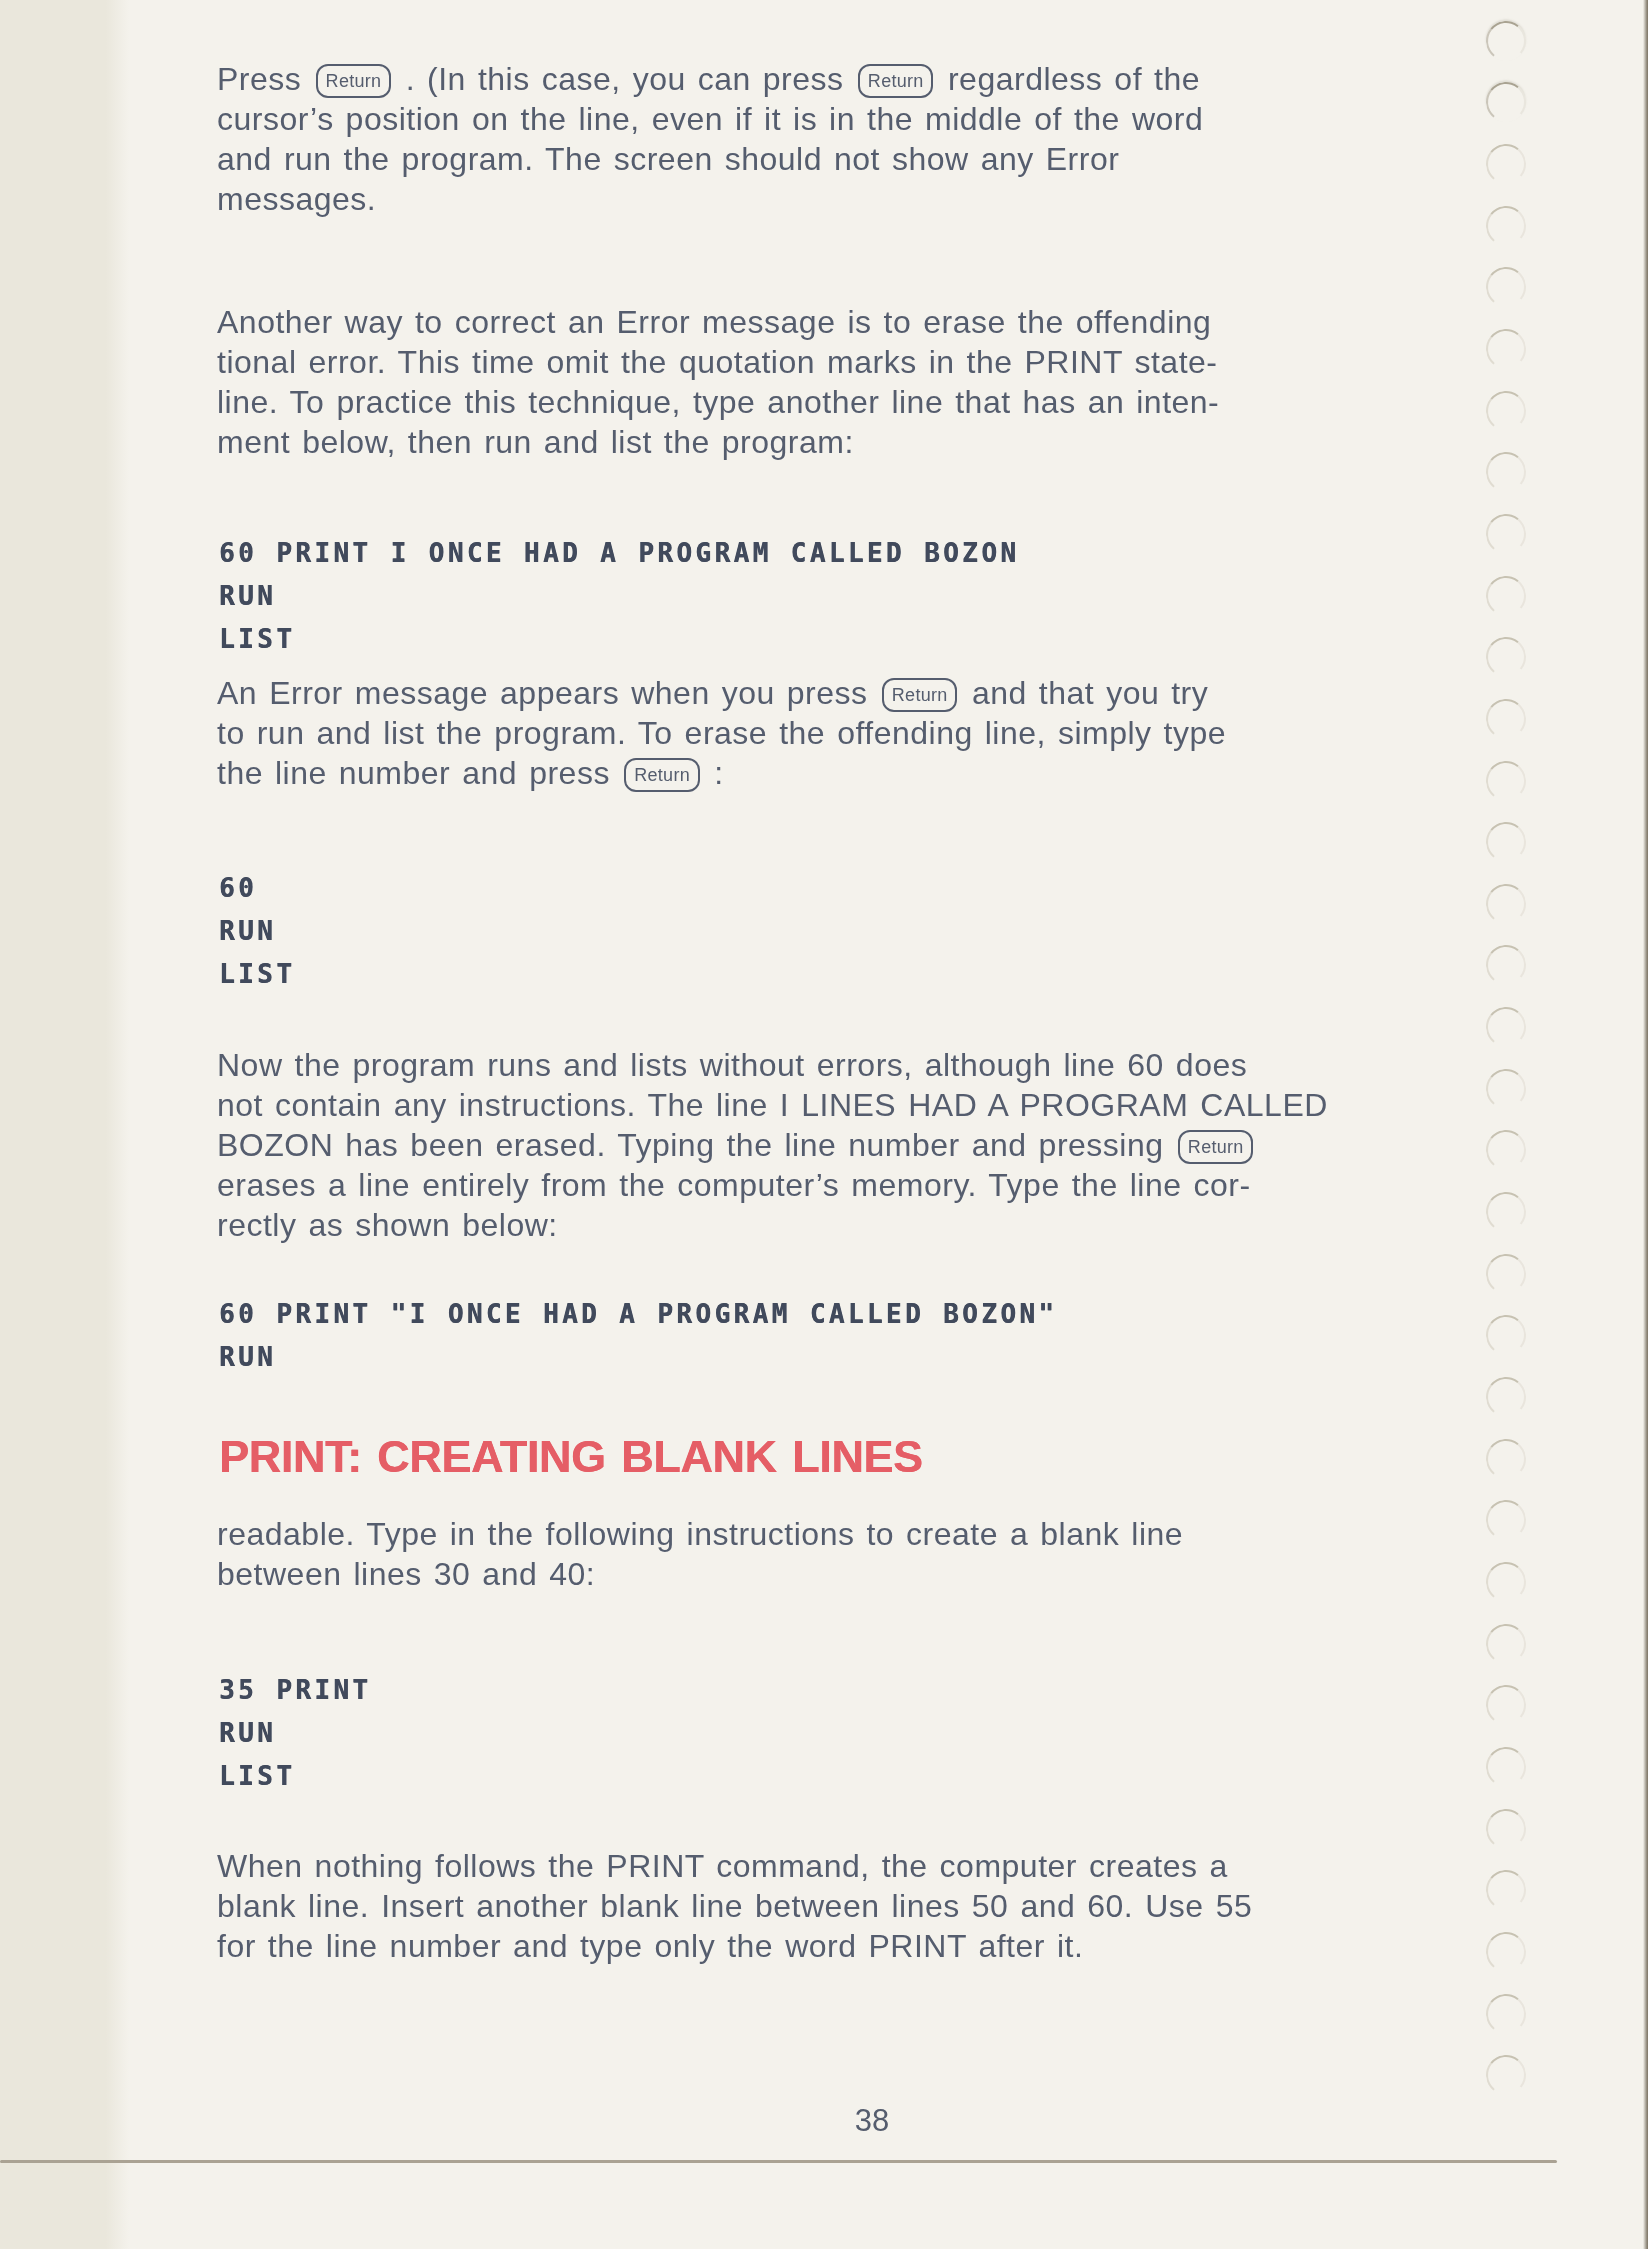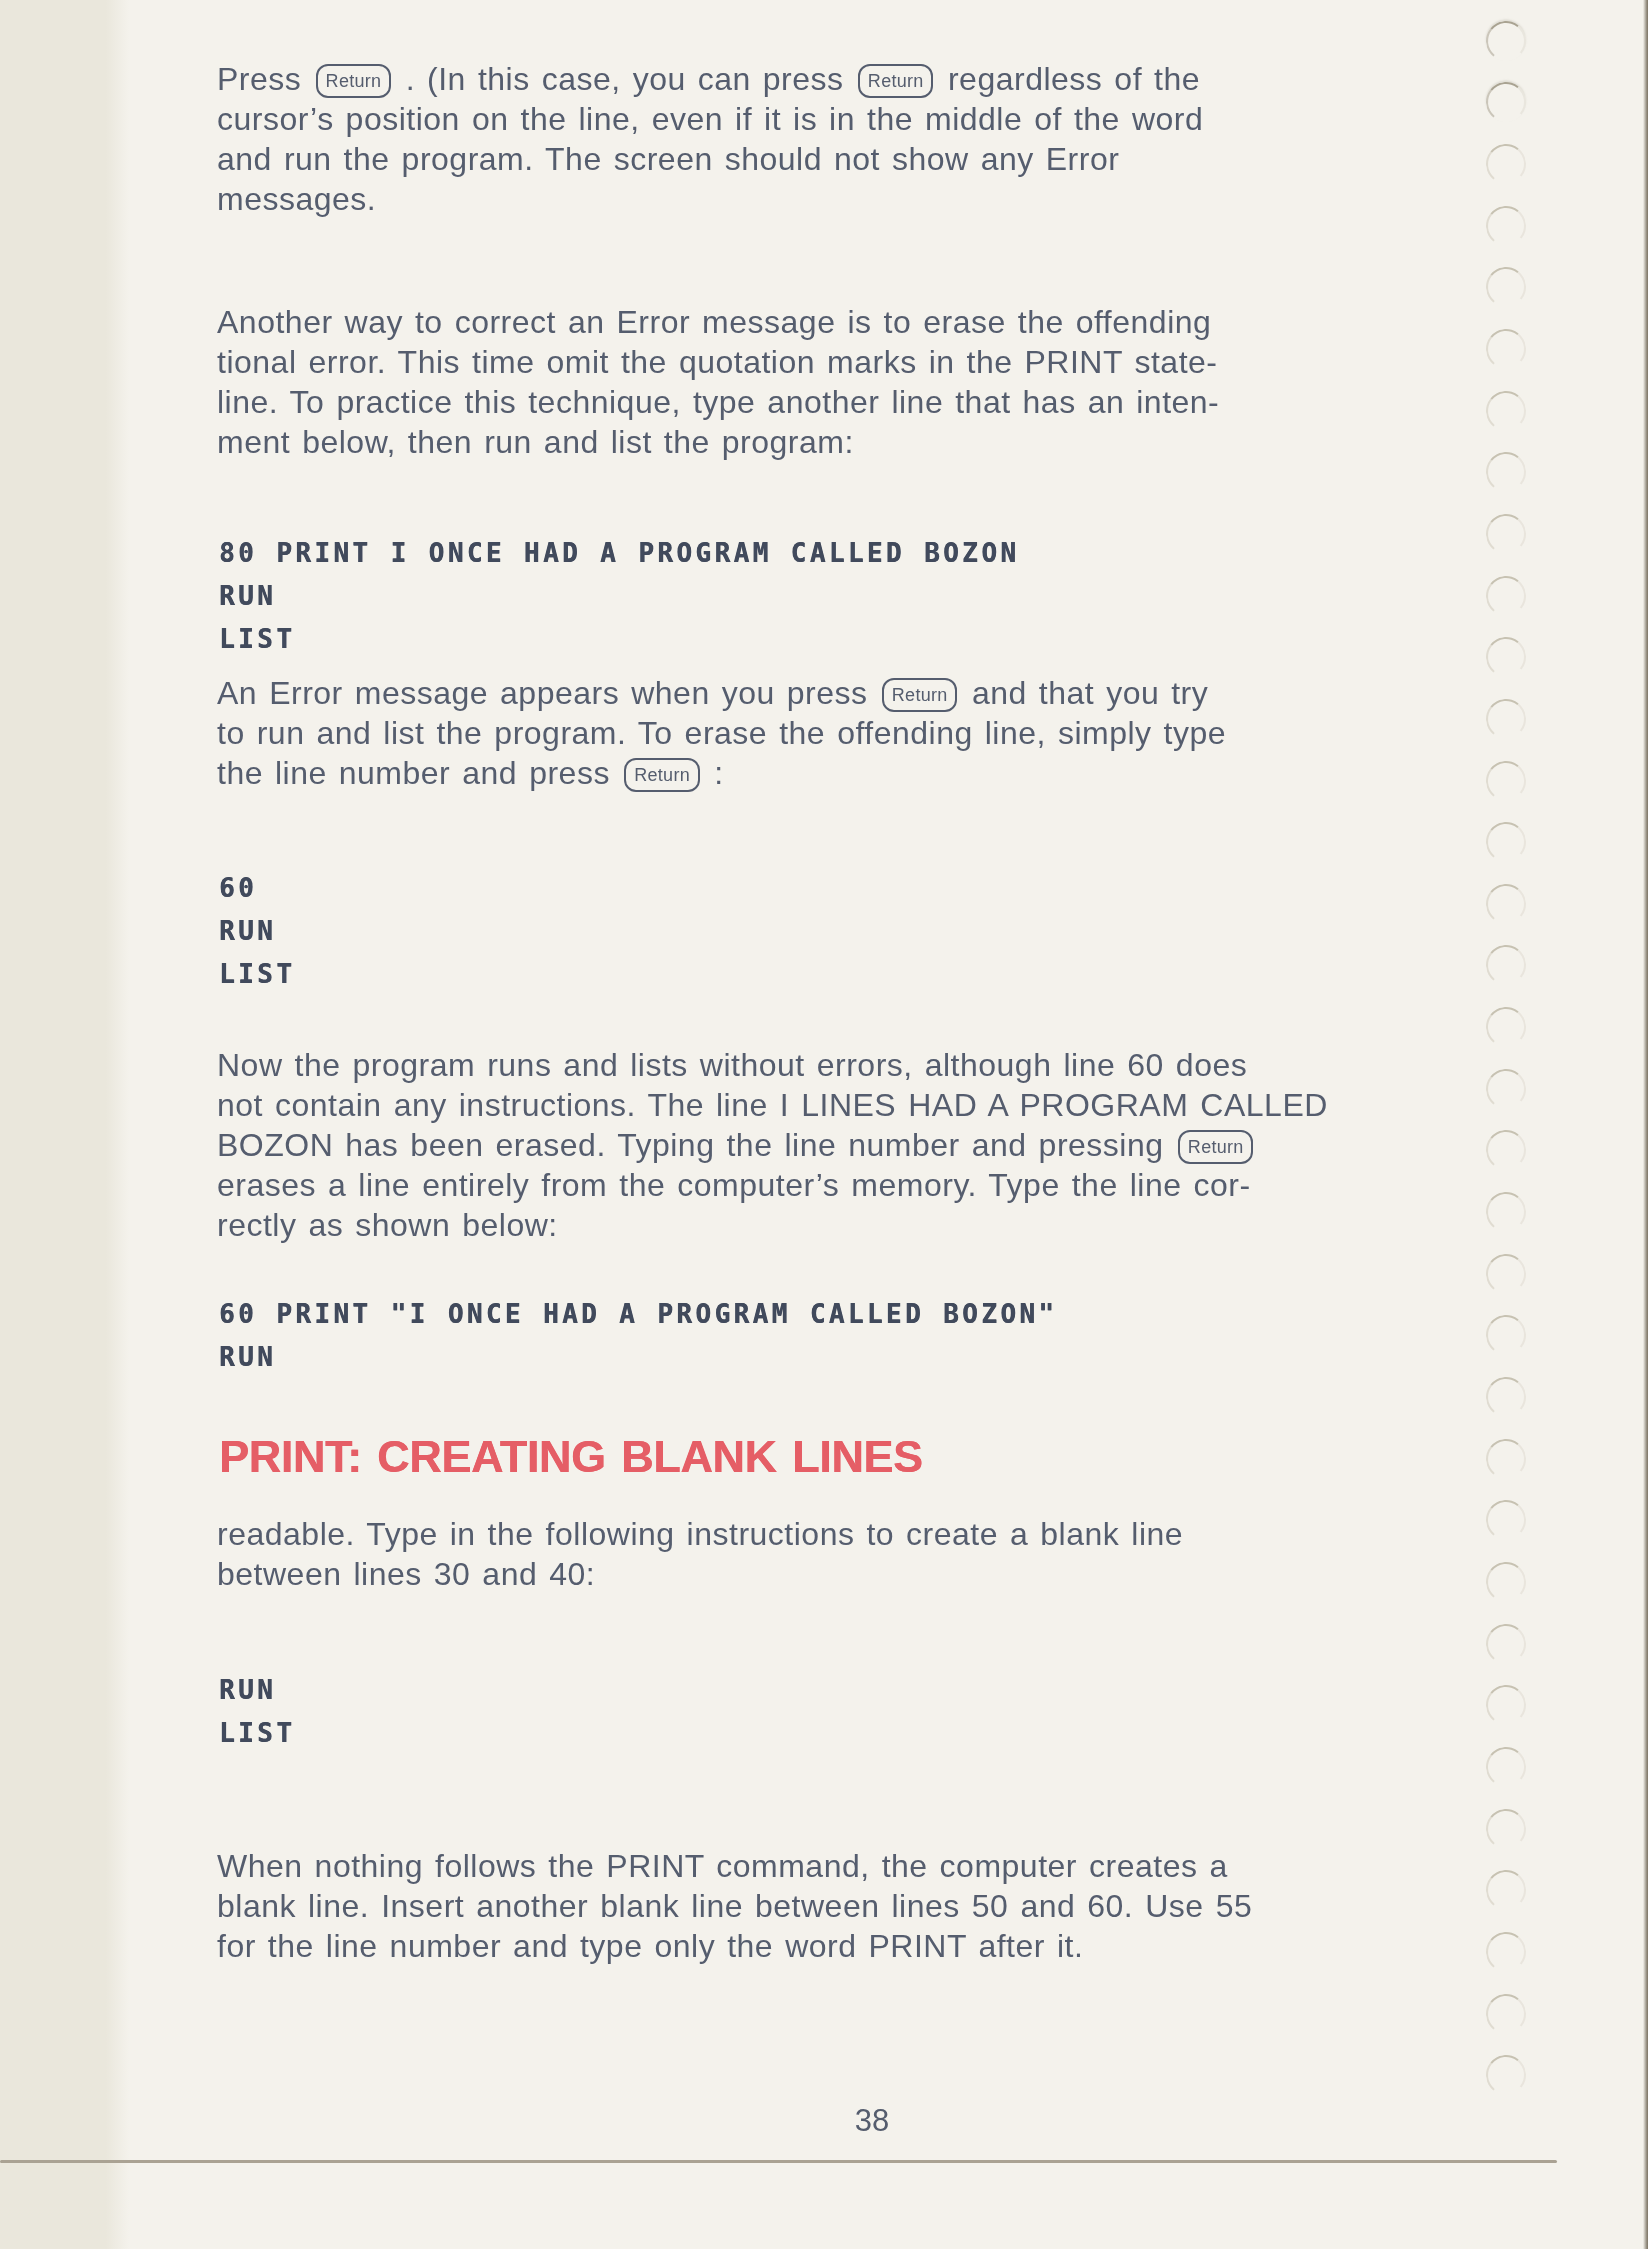--- a/index.html
+++ b/index.html
@@ -101,21 +101,21 @@
         <div class="tline"><span>and run the program. The screen should not show any Error</span></div>
         <div class="tline"><span>messages.</span></div>
       </div>
       <div class="para" style="top: 302px;">
         <div class="tline"><span>Another way to correct an Error message is to erase the offending</span></div>
         <div class="tline"><span>tional error. This time omit the quotation marks in the PRINT state-</span></div>
         <div class="tline"><span>line. To practice this technique, type another line that has an inten-</span></div>
         <div class="tline"><span>ment below, then run and list the program:</span></div>
       </div>
       <div class="code" style="top: 532px;">
-        <div class="cline">80 PRINT I ONCE HAD A PROGRAM CALLED BOZON</div>
+        <div class="cline">60 PRINT I ONCE HAD A PROGRAM CALLED BOZON</div>
         <div class="cline">RUN</div>
         <div class="cline">LIST</div>
       </div>
       <div class="para" style="top: 673px;">
         <div class="tline"><span>An Error message appears when you press </span><span class="keycap">Return</span><span> and that you try</span></div>
         <div class="tline"><span>to run and list the program. To erase the offending line, simply type</span></div>
         <div class="tline"><span>the line number and press </span><span class="keycap">Return</span><span> :</span></div>
       </div>
       <div class="code" style="top: 867px;">
         <div class="cline">60</div>
@@ -131,20 +131,21 @@
       </div>
       <div class="code" style="top: 1293px;">
         <div class="cline">60 PRINT "I ONCE HAD A PROGRAM CALLED BOZON"</div>
         <div class="cline">RUN</div>
       </div>
       <div class="para" style="top: 1514px;">
         <div class="tline"><span>readable. Type in the following instructions to create a blank line</span></div>
         <div class="tline"><span>between lines 30 and 40:</span></div>
       </div>
       <div class="code" style="top: 1669px;">
+        <div class="cline">35 PRINT</div>
         <div class="cline">RUN</div>
         <div class="cline">LIST</div>
       </div>
       <div class="para" style="top: 1846px;">
         <div class="tline"><span>When nothing follows the PRINT command, the computer creates a</span></div>
         <div class="tline"><span>blank line. Insert another blank line between lines 50 and 60. Use 55</span></div>
         <div class="tline"><span>for the line number and type only the word PRINT after it.</span></div>
       </div>
     </div>
   <div id="holes-host">

